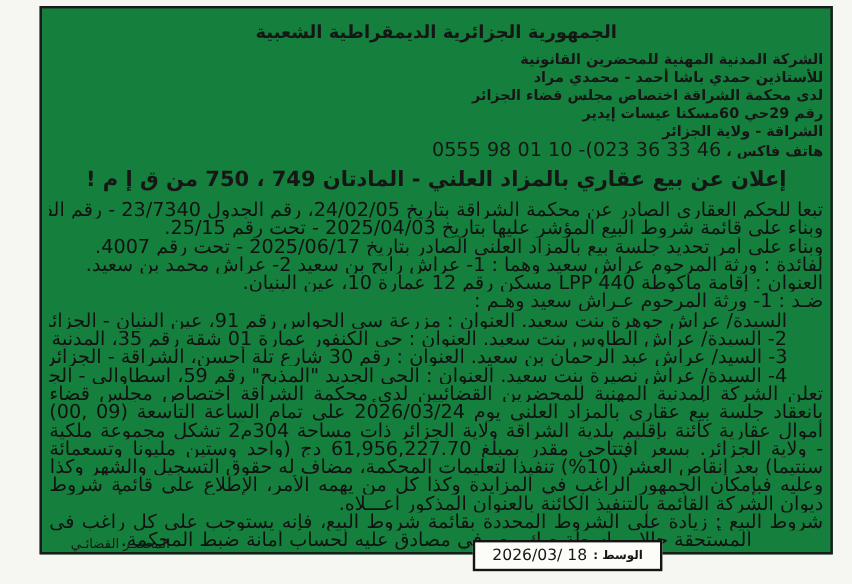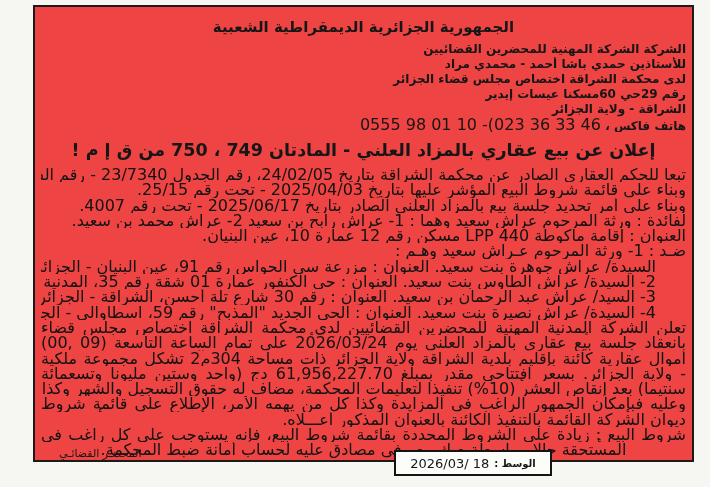--- a/index.html
+++ b/index.html
@@ -4,21 +4,21 @@
 <style>
   html,body{margin:0;padding:0;}
   body{
     width:710px;height:487px;position:relative;overflow:hidden;
     background:#f6f6f2;
     font-family:"DejaVu Sans",sans-serif;
     color:#161616;
   }
   .frame{
     position:absolute;left:33px;top:5px;width:661px;height:457px;
-    box-sizing:border-box;border:2px solid #1b1b1b;background:#ef4444;
+    box-sizing:border-box;border:2px solid #1b1b1b;background:#15803d;
     direction:rtl;padding:5px 6px 0 6px;
   }
   .national{ text-align:center;font-weight:bold;font-size:15px;line-height:21px;margin-top:5px;}
   .office{ text-align:right;font-weight:bold;font-size:12px;line-height:15px;margin-top:4px;padding-left:4px;}
   .office .oline{height:15px;overflow:hidden;white-space:nowrap;}
   .office .phone-number{direction:ltr;unicode-bidi:isolate;font-weight:normal;font-size:16px;}
   .main-title{ text-align:center;font-weight:bold;font-size:17.5px;line-height:26px;margin:5px 0 4px 0;}
   .body-block{font-size:16px;line-height:15.3px;color:#121212;}
   .bline{height:15.3px;overflow:hidden;}
   .r{text-align:right;white-space:nowrap;}
@@ -36,21 +36,21 @@
   .date-box .dvalue{direction:ltr;unicode-bidi:isolate;font-size:13px;white-space:nowrap;}
 </style>
 </head>
 <body>
 
 <div class="frame">
 
   <div class="national">الجمهورية الجزائرية الديمقراطية الشعبية</div>
 
   <div class="office">
-    <div class="oline">الشركة الشركة المهنية للمحضرين القضائيين</div>
+    <div class="oline">الشركة المدنية المهنية للمحضرين القانونية</div>
     <div class="oline">للأستاذين حمدي باشا أحمد - محمدي مراد</div>
     <div class="oline">لدى محكمة الشراقة اختصاص مجلس قضاء الجزائر</div>
     <div class="oline">رقم 29حي 60مسكنا عيسات إيدير</div>
     <div class="oline">الشراقة - ولاية الجزائر</div>
     <div class="oline">
       <span>هاتف فاكس ،</span>
       <span class="phone-number">0555 98 01 10 -(023 36 33 46</span>
     </div>
   </div>
 

